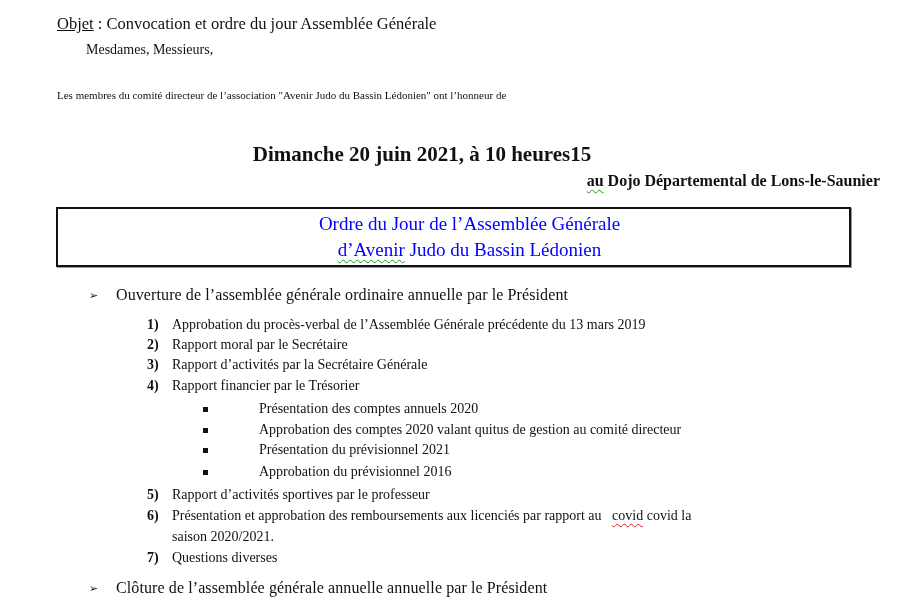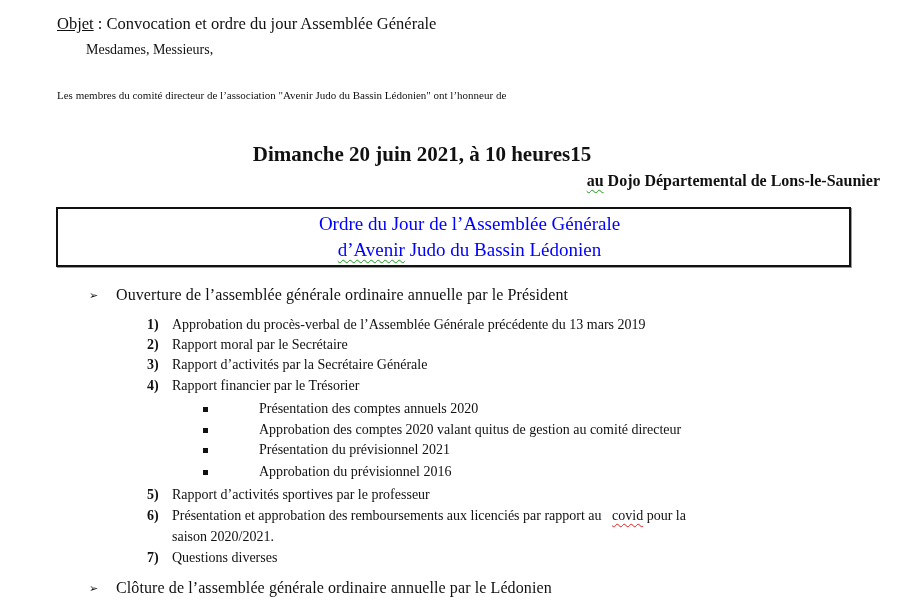--- a/index.html
+++ b/index.html
@@ -162,26 +162,26 @@
   <span class="sq"></span>
   <span class="txt">Approbation du prévisionnel 2016</span>
 </div>
 
 <div class="abs num-item" style="left:147px; top:487px;">
   <span class="num">5)</span>
   <span class="txt">Rapport d’activités sportives par le professeur</span>
 </div>
 <div class="abs num-item" style="left:147px; top:508px;">
   <span class="num">6)</span>
-  <span class="txt"><span>Présentation et approbation des remboursements aux licenciés par rapport au </span><span class="spell">covid</span><span> pour la</span></span>
+  <span class="txt"><span>Présentation et approbation des remboursements aux licenciés par rapport au </span><span class="spell">covid</span><span> covid la</span></span>
 </div>
 <div class="abs num-item" style="left:147px; top:529px;">
   <span class="txt">saison 2020/2021.</span>
 </div>
 <div class="abs num-item" style="left:147px; top:550px;">
   <span class="num">7)</span>
   <span class="txt">Questions diverses</span>
 </div>
 
 <div class="abs arrow-item" style="left:89px; top:579px;">
   <span class="arrow">➢</span>
-  <span class="txt">Clôture de l’assemblée générale ordinaire annuelle par le Lédonien</span>
+  <span class="txt">Clôture de l’assemblée générale annuelle annuelle par le Président</span>
 </div>
 
 </body></html>

